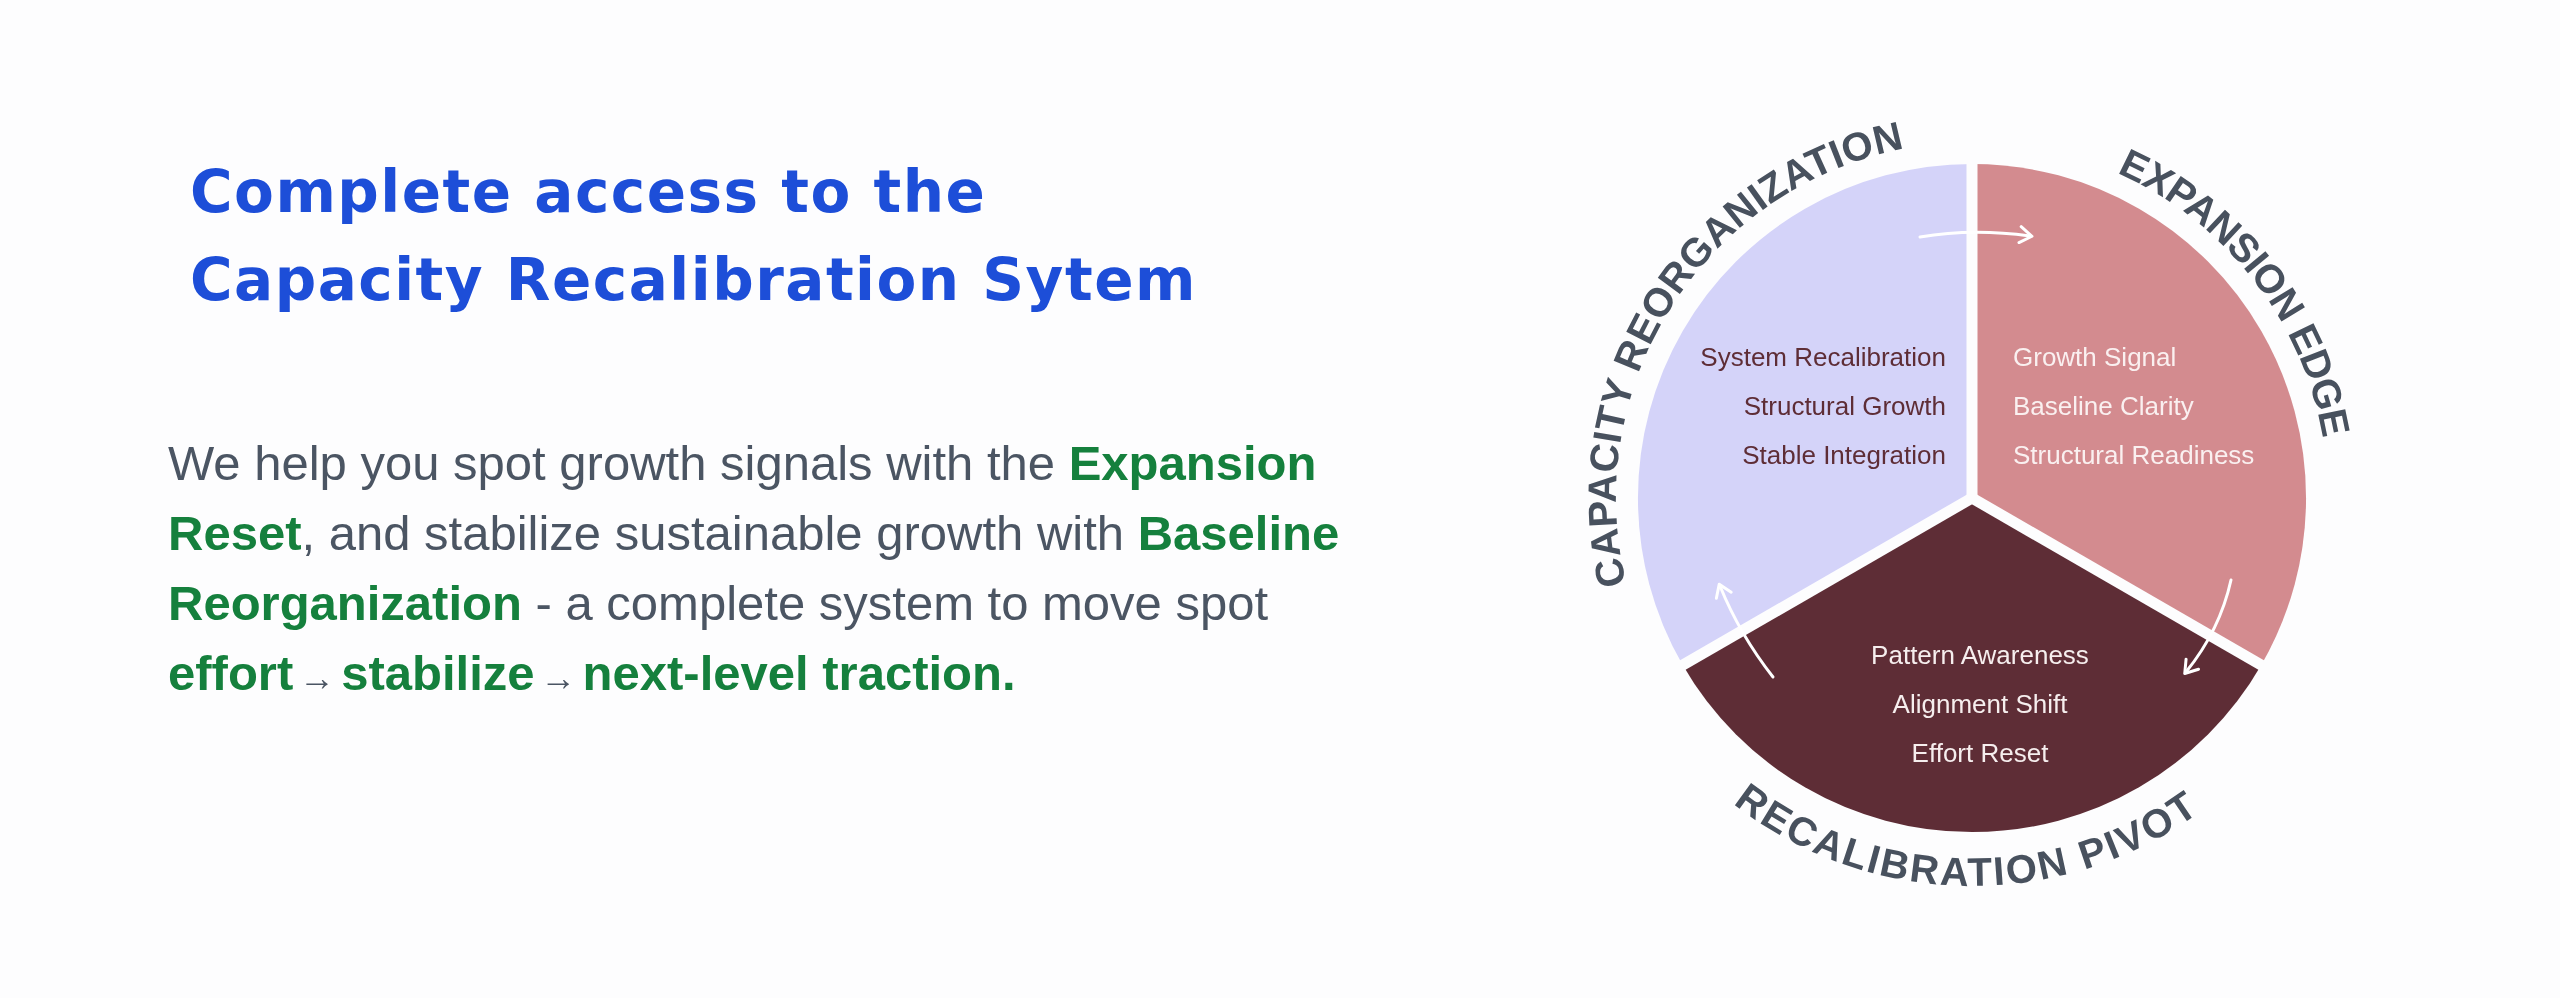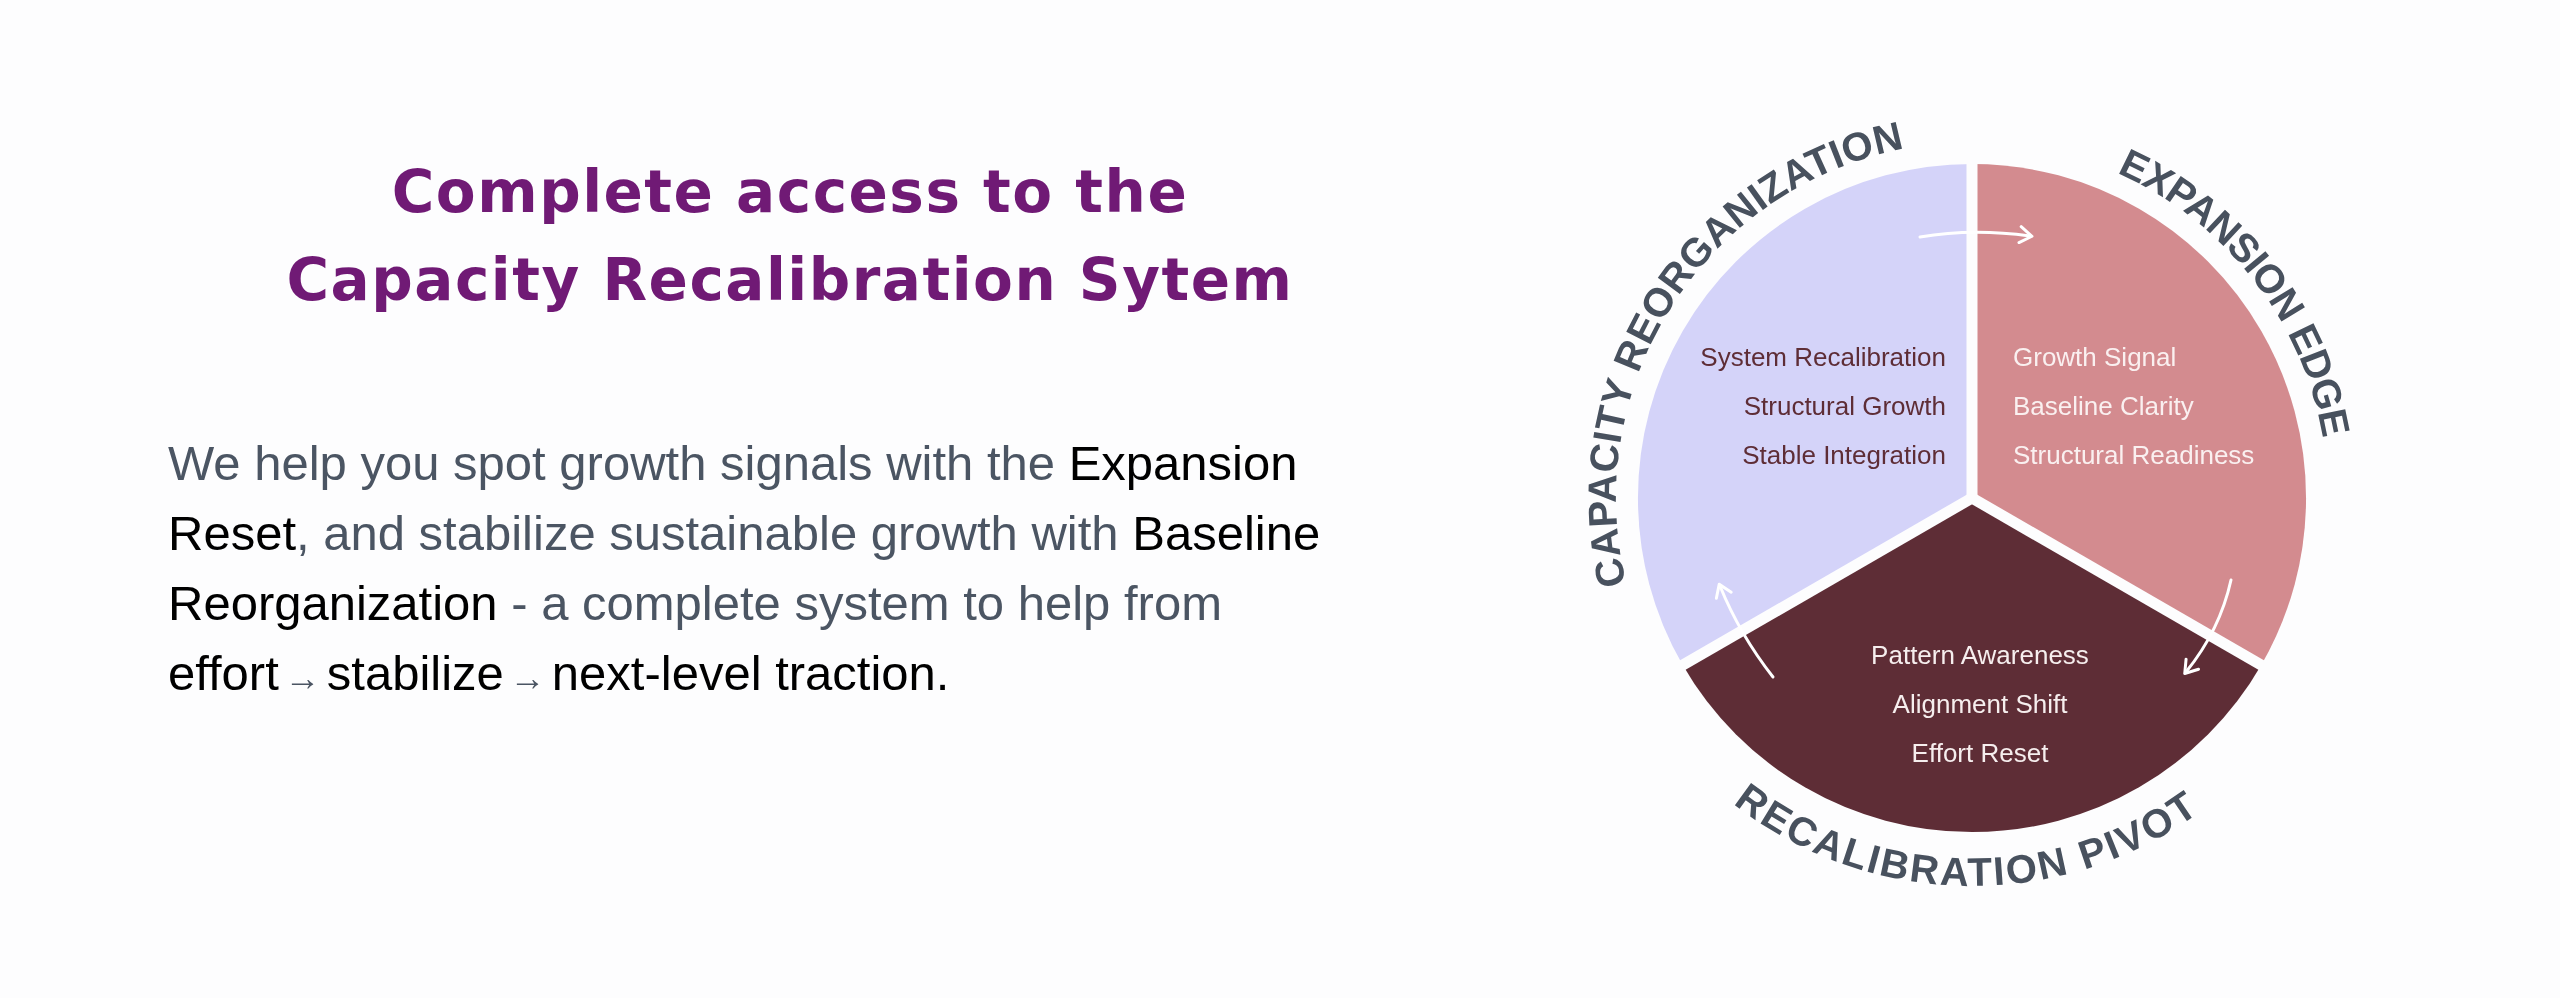--- a/index.html
+++ b/index.html
@@ -3,31 +3,31 @@
 <meta charset="utf-8">
 <style>
   html, body { margin: 0; padding: 0; }
   body {
     width: 2560px; height: 998px; background: #fdfdfe;
     position: relative; overflow: hidden;
     font-family: "Liberation Sans", sans-serif;
   }
   .title {
     position: absolute; left: 190px; width: 1200px; top: 148px;
-    text-align: center; color: #701a75;
+    text-align: left; color: #1d4ed8;
     font-family: "DejaVu Sans", sans-serif; font-weight: bold;
     font-size: 58px; line-height: 88px; letter-spacing: 1.5px;
   }
   .title .line { display: block; white-space: nowrap; }
   .body-copy {
     position: absolute; left: 168px; top: 428px; width: 1300px;
     font-size: 49px; line-height: 70px; color: #4b5563;
   }
   .body-copy .line { display: block; white-space: nowrap; }
-  .body-copy .b { font-weight: normal; color: #000000; }
+  .body-copy .b { font-weight: bold; color: #15803d; }
   .body-copy .arrow { color: #4b5563; font-size: 36px; font-weight: normal; padding: 0 6px; }
   svg.diagram { position: absolute; left: 0; top: 0; }
   .lbl { font-family: "Liberation Sans", sans-serif; font-weight: bold; font-size: 40px; fill: #48515e; }
   .item { font-family: "Liberation Sans", sans-serif; font-size: 26px; }
 </style>
 </head>
 <body>
 
 <div class="title">
   <span class="line">Complete access to the</span>
@@ -35,21 +35,21 @@
 </div>
 
 <div class="body-copy">
   <span class="line">
     <span>We help you spot growth signals with the </span><span class="b">Expansion</span>
   </span>
   <span class="line">
     <span class="b">Reset</span><span>, and stabilize sustainable growth with </span><span class="b">Baseline</span>
   </span>
   <span class="line">
-    <span class="b">Reorganization</span><span> - a complete system to help from</span>
+    <span class="b">Reorganization</span><span> - a complete system to move spot</span>
   </span>
   <span class="line">
     <span class="b">effort</span><span class="arrow">→</span><span class="b">stabilize</span><span class="arrow">→</span><span class="b">next-level traction.</span>
   </span>
 </div>
 
 <svg class="diagram" width="2560" height="998" viewBox="0 0 2560 998">
   <defs>
     <path id="arc-capacity" d="M 1626.6 584.1 A 356 356 0 0 1 1904.1 148.5" fill="none"></path>
     <path id="arc-expansion" d="M 2116.8 172.8 A 356 356 0 0 1 2323.6 442.3" fill="none"></path>

